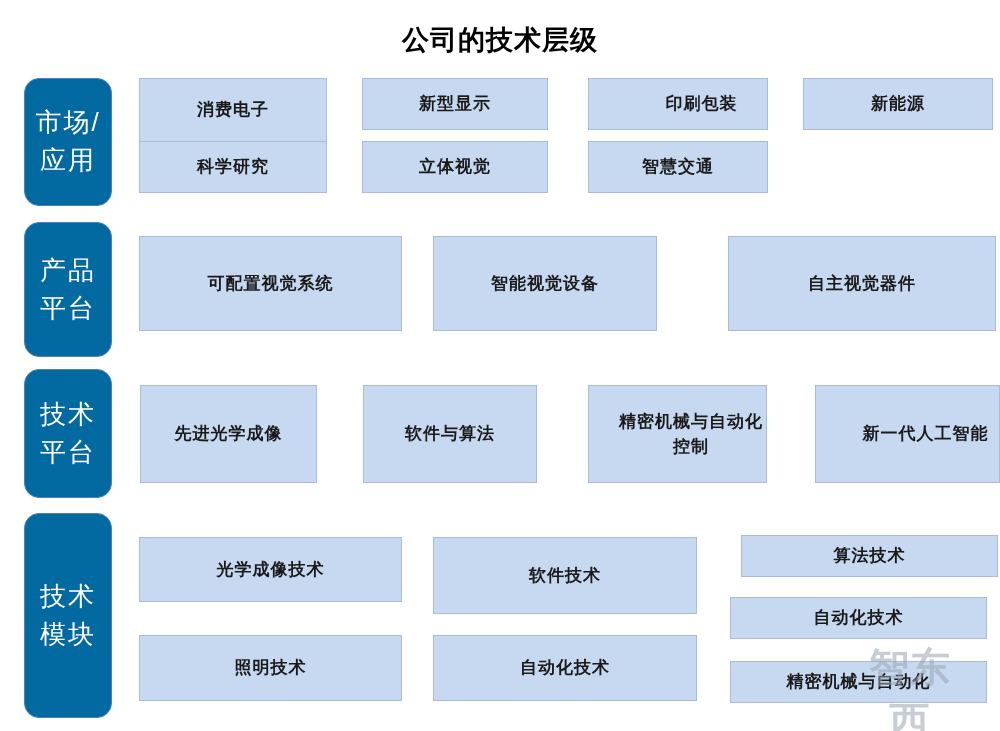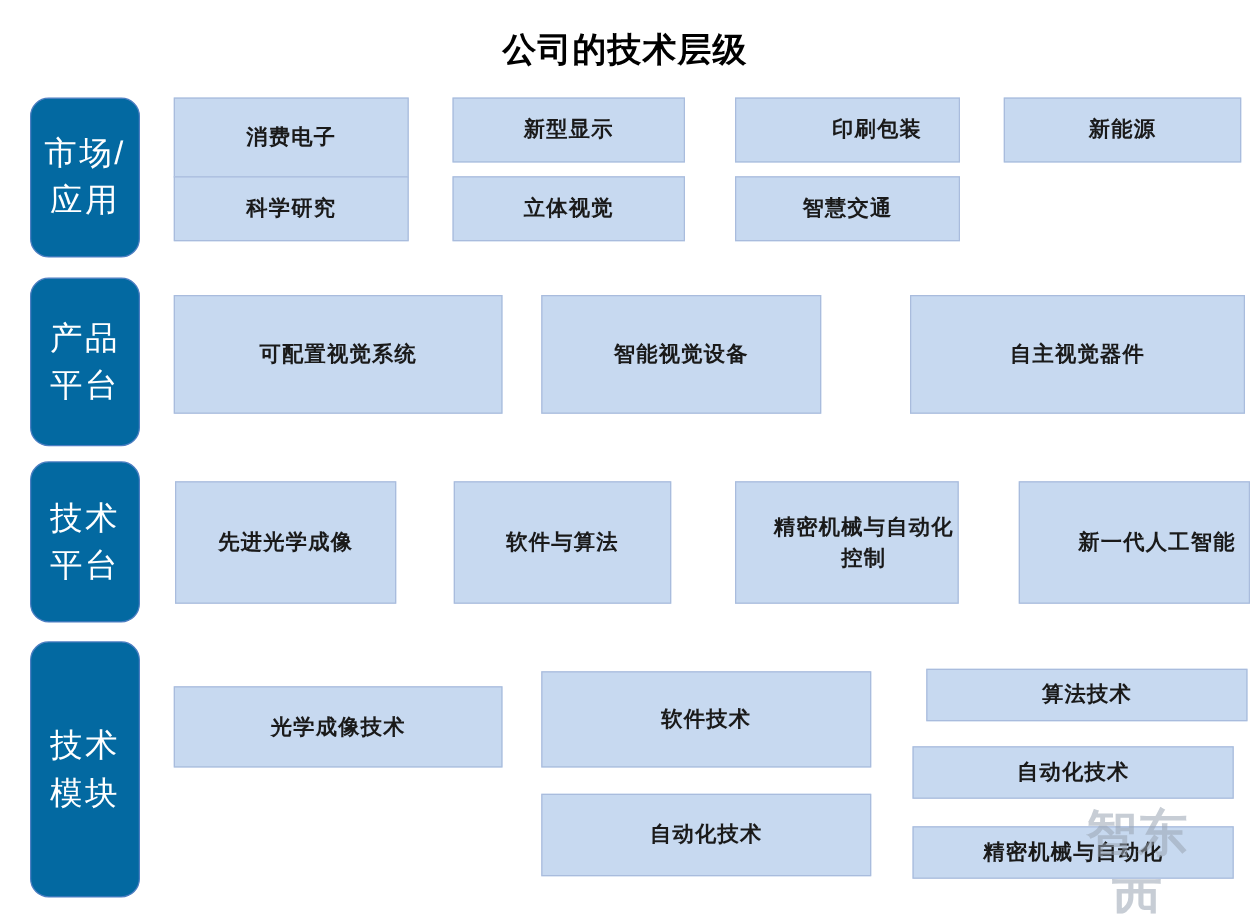--- a/index.html
+++ b/index.html
@@ -99,24 +99,25 @@
   <div class="row-label" style="left:12px; top:369px; width:88px; height:129px;">技术
 平台</div>
   <div class="bx" style="left:140px; top:385px; width:177px; height:98px;">先进光学成像</div>
   <div class="bx" style="left:363px; top:385px; width:174px; height:98px;">软件与算法</div>
   <div class="bx" style="left:588px; top:385px; width:179px; height:98px;padding-left:27px;">精密机械与自动化
 控制</div>
   <div class="bx" style="left:815px; top:385px; width:185px; height:98px;padding-left:36px;">新一代人工智能</div>
 
   <div class="row-label" style="left:12px; top:513px; width:88px; height:205px;">技术
 模块</div>
-  <div class="bx" style="left:139px; top:549px; width:263px; height:65px;">光学成像技术</div>
+  <div class="bx" style="left:139px; top:537px; width:263px; height:65px;">光学成像技术</div>
   <div class="bx" style="left:433px; top:537px; width:264px; height:77px;">软件技术</div>
   <div class="bx" style="left:730px; top:535px; width:257px; height:42px;margin-left:11px;">算法技术</div>
   <div class="bx" style="left:730px; top:597px; width:257px; height:42px;">自动化技术</div>
+  <div class="bx" style="left:139px; top:635px; width:263px; height:66px;">照明技术</div>
   <div class="bx" style="left:433px; top:635px; width:264px; height:66px;">自动化技术</div>
   <div class="bx" style="left:730px; top:661px; width:257px; height:42px;">精密机械与自动化</div>
 
   <div class="wm">
     <div class="wm-logo">智东西</div>
 
   </div>
 
 </div>
 

